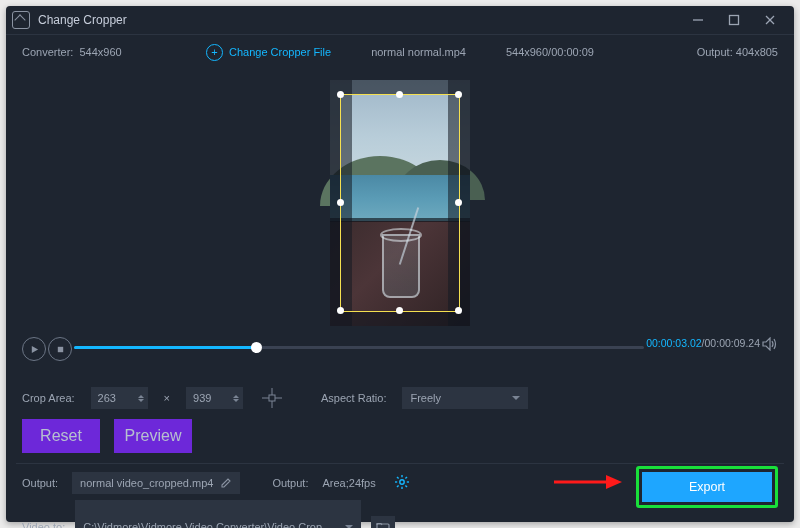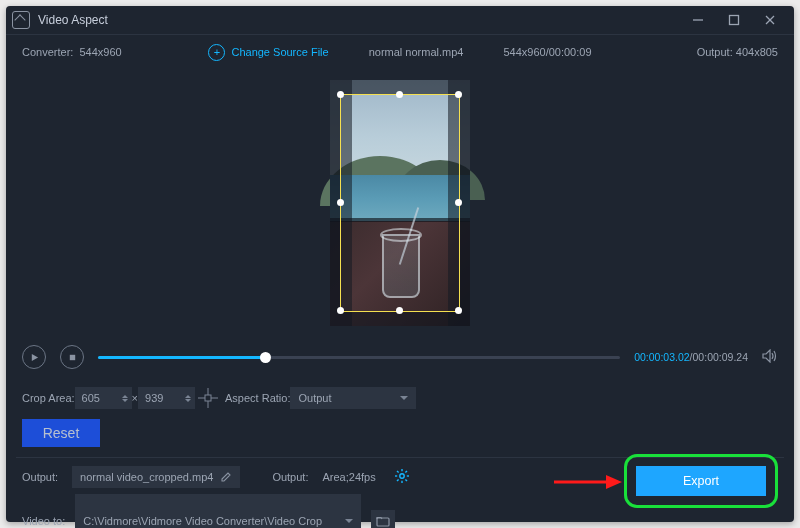--- a/index.html
+++ b/index.html
@@ -37,65 +37,65 @@
 .dim{position:absolute;background:rgba(15,20,30,.6)}
 .dim.t{left:0;right:0;top:0;height:14px}
 .dim.b{left:0;right:0;bottom:0;height:14px}
 .dim.l{left:0;top:14px;bottom:14px;width:10px}
 .dim.r{right:0;top:14px;bottom:14px;width:10px}
 .cropbox{position:absolute;left:10px;right:10px;top:14px;bottom:14px;border:1px solid #f5e050}
 .handle{position:absolute;width:7px;height:7px;background:#fff;border-radius:50%;margin:-4px}
 .h-tl{left:0;top:0}.h-tm{left:50%;top:0}.h-tr{left:100%;top:0}
 .h-ml{left:0;top:50%}.h-mr{left:100%;top:50%}
 .h-bl{left:0;top:100%}.h-bm{left:50%;top:100%}.h-br{left:100%;top:100%}
-.playbar{display:flex;align-items:center;height:40px;padding:0 16px;gap:14px}
+.playbar{display:flex;align-items:flex-start;height:40px;padding:0 16px;gap:2px}
 .rbtn{width:22px;height:22px;border:1.3px solid #6b7585;border-radius:50%;display:flex;align-items:center;justify-content:center;cursor:pointer;color:#8a93a2}
 .rbtn svg{width:9px;height:9px}
 .seek{flex:1;height:20px;position:relative;display:flex;align-items:center}
 .seek .track{height:3px;width:100%;background:#3a4252;border-radius:2px}
 .seek .prog{position:absolute;height:3px;background:#14b7ff;border-radius:2px;width:32%}
 .seek .thumb{position:absolute;left:32%;width:11px;height:11px;background:#fff;border-radius:50%;margin-left:-5px;cursor:pointer}
 .time{font-size:10.5px;white-space:nowrap}
 .time .cur{color:#14b7ff}
 .vol{cursor:pointer}
-.crop-ctrl{display:flex;align-items:center;height:42px;padding:0 16px;gap:0}
+.crop-ctrl{display:flex;align-items:center;height:42px;padding:0 16px;gap:16px}
 .lbl{color:#9ca5b3}
 .numbox{width:46px;height:22px;background:#2c3441;display:flex;align-items:center;padding:0 4px 0 7px;justify-content:space-between}
 .numbox .arrows{display:flex;flex-direction:column;gap:1px}
 .numbox .arrows span{width:0;height:0;border-left:3px solid transparent;border-right:3px solid transparent;cursor:pointer}
 .numbox .arrows .up{border-bottom:3px solid #7a8494}
 .numbox .arrows .dn{border-top:3px solid #7a8494}
 .centerbtn{width:26px;height:22px;display:flex;align-items:center;justify-content:center;cursor:pointer}
 .centerbtn svg{width:20px;height:20px}
 .select{width:110px;height:22px;background:#2c3441;display:flex;align-items:center;padding:0 8px;justify-content:space-between;cursor:pointer}
 .select .arr{width:0;height:0;border-left:4px solid transparent;border-right:4px solid transparent;border-top:4px solid #7a8494}
 .btnrow{display:flex;gap:14px;padding:0 16px 10px}
-.btn{height:28px;min-width:78px;background:#1d4ed8;display:flex;align-items:center;justify-content:center;cursor:pointer;font-size:14px;color:#b7c0cf}
+.btn{height:34px;min-width:78px;background:#6d28d9;display:flex;align-items:center;justify-content:center;cursor:pointer;font-size:16px;color:#b7c0cf}
 .divider{height:1px;background:#2c3441;margin:0 10px}
 .outrow{display:flex;align-items:center;padding:8px 16px 0;gap:14px}
 .outrow .field{background:#2c3441;height:22px;display:flex;align-items:center;padding:0 8px;gap:8px}
 .outrow .edit{cursor:pointer}
 .gear{color:#14b7ff;cursor:pointer;margin-left:4px}
 .saverow{display:flex;align-items:center;padding:6px 16px 0;gap:10px}
 .saverow .path{background:#2c3441;height:22px;width:270px;display:flex;align-items:center;padding:16px 8px;justify-content:space-between;cursor:pointer}
 .folderbtn{width:24px;height:22px;background:#2c3441;display:flex;align-items:center;justify-content:center;cursor:pointer}
 .export-wrap{position:absolute;right:16px;bottom:14px}
-.export-hl{padding:9px;border:3px solid #19e03a;border-radius:13px}
+.export-hl{padding:3px;border:3px solid #19e03a;border-radius:3px}
 .export-btn{width:130px;height:30px;background:#1ea6ff;color:#fff;display:flex;align-items:center;justify-content:center;font-size:12.5px;cursor:pointer}
 .arrow-callout{position:absolute;right:172px;bottom:28px;pointer-events:none}
 .arrow-callout svg{width:70px;height:20px}
 </style>
 </head>
 <body>
 
 <div class="window">
 
   <div class="titlebar">
     <div class="logo"></div>
-    <div class="title">Video Aspect</div>
+    <div class="title">Change Cropper</div>
     <div class="winbtns">
       <div class="winbtn">
           <svg viewBox="0 0 12 12">
             <line x1="1" y1="6" x2="11" y2="6" stroke="currentColor" stroke-width="1.3"></line>
           </svg>
         </div>
       <div class="winbtn">
           <svg viewBox="0 0 12 12">
             <rect x="1.5" y="1.5" width="9" height="9" fill="none" stroke="currentColor" stroke-width="1.3"></rect>
           </svg>
@@ -107,21 +107,21 @@
           </svg>
         </div>
     </div>
   </div>
 
   <div class="infobar">
     <div class="orig"><span>Converter:</span>&nbsp;&nbsp;<span>544x960</span></div>
     <div class="center">
       <div class="change-src">
         <span class="plus">+</span>
-        <span>Change Source File</span>
+        <span>Change Cropper File</span>
       </div>
       <span>normal normal.mp4</span>
       <span>544x960/00:00:09</span>
     </div>
     <div class="out"><span>Output:</span>&nbsp;<span>404x805</span></div>
   </div>
 
   <div class="preview-area">
     <div class="video-frame">
       <div class="sky"></div>
@@ -172,21 +172,21 @@
     <div class="time"><span class="cur">00:00:03.02</span>/<span>00:00:09.24</span></div>
     <div class="vol"><svg width="16" height="14" viewBox="0 0 16 14">
           <polygon points="1,5 4,5 8,1 8,13 4,9 1,9" fill="none" stroke="#8a93a2" stroke-width="1.2"></polygon>
           <path d="M10 4 Q12 7 10 10 M12 2 Q15 7 12 12" fill="none" stroke="#8a93a2" stroke-width="1.2"></path>
         </svg></div>
   </div>
 
   <div class="crop-ctrl">
     <span class="lbl">Crop Area:</span>
     <div class="numbox">
-      <span>605</span>
+      <span>263</span>
       <div class="arrows">
           <span class="up"></span>
           <span class="dn"></span>
         </div>
     </div>
     <span>×</span>
     <div class="numbox">
       <span>939</span>
       <div class="arrows">
           <span class="up"></span>
@@ -195,29 +195,30 @@
     </div>
     <div class="centerbtn">
       <svg viewBox="0 0 20 20">
           <line x1="10" y1="0" x2="10" y2="7" stroke="#7a8494"></line>
           <line x1="10" y1="13" x2="10" y2="20" stroke="#7a8494"></line>
           <line x1="0" y1="10" x2="7" y2="10" stroke="#7a8494"></line>
           <line x1="13" y1="10" x2="20" y2="10" stroke="#7a8494"></line>
           <rect x="7" y="7" width="6" height="6" fill="none" stroke="#7a8494"></rect>
         </svg>
     </div>
-    <span class="lbl" style="margin-left:4px">Aspect Ratio:</span>
+    <span class="lbl" style="margin-left:20px">Aspect Ratio:</span>
     <div class="select">
-      <span>Output</span>
+      <span>Freely</span>
         <span class="arr"></span>
     </div>
   </div>
 
   <div class="btnrow">
     <div class="btn">Reset</div>
+    <div class="btn">Preview</div>
   </div>
 
   <div class="divider"></div>
 
   <div class="outrow">
     <span class="lbl">Output:</span>
     <div class="field">
       <span>normal video_cropped.mp4</span>
       <span class="edit"><svg width="11" height="11" viewBox="0 0 11 11">
             <path d="M1 8 L7 2 L9 4 L3 10 L1 10 Z" fill="none" stroke="#8a93a2" stroke-width="1.1"></path>

